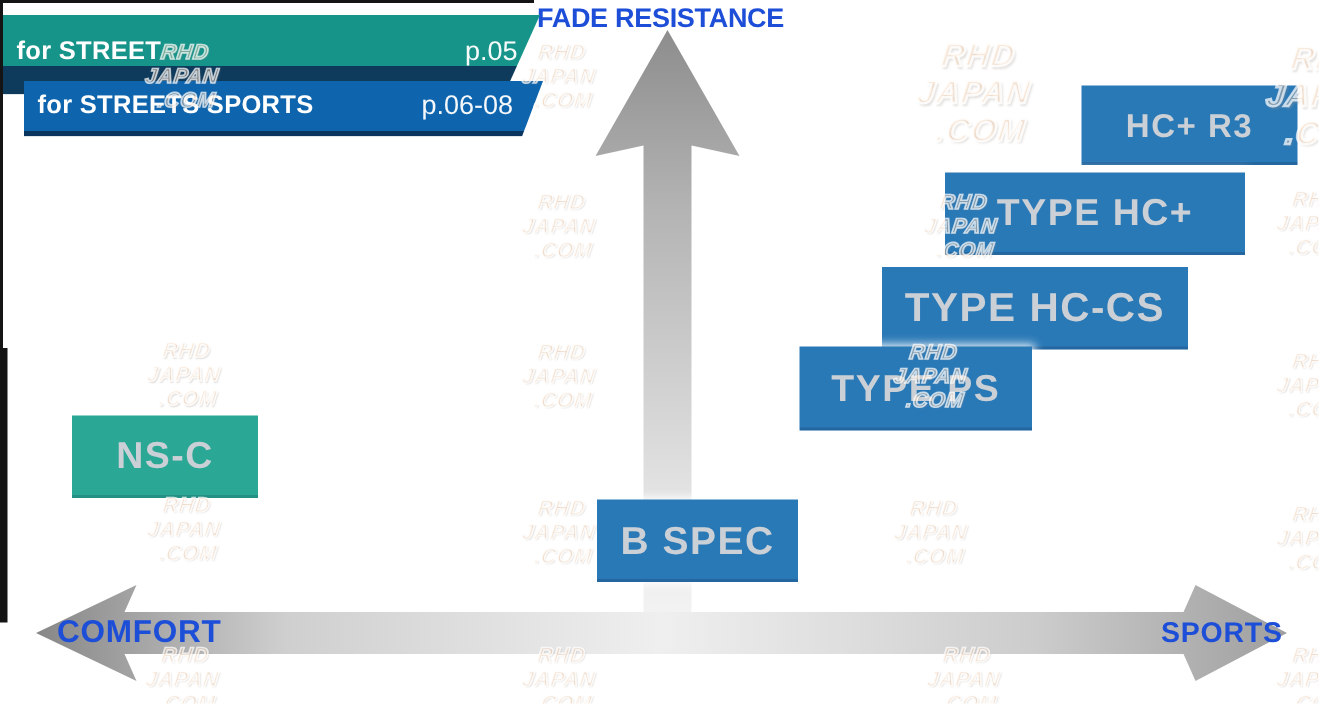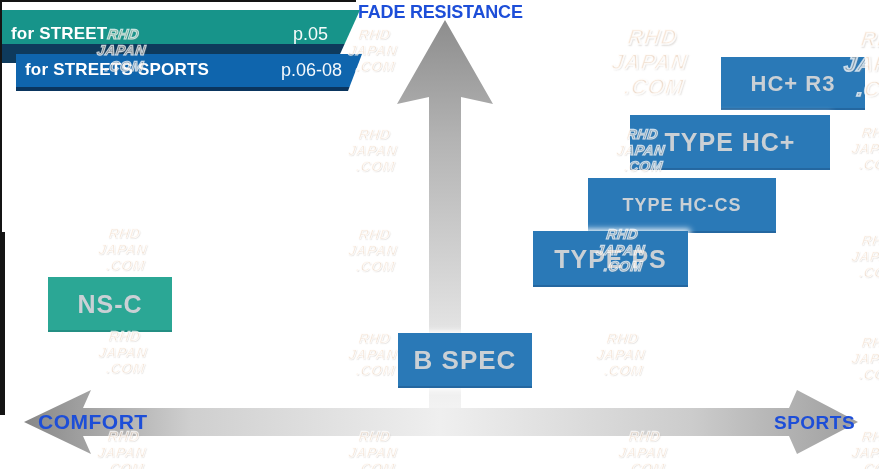--- a/index.html
+++ b/index.html
@@ -29,21 +29,21 @@
     background:linear-gradient(to bottom, var(--blue-banner) 0 33px, var(--navy-edge2) 33px 37px);
     clip-path:polygon(0 0, 100% 0, calc(100% - 14px) 100%, 0 100%);
   }
   .banner .blabel{
     font-size:17px;font-weight:bold;letter-spacing:.2px;
     padding-left:9px;margin-top:-5px;
   }
   .banner .bpage{
     margin-left:auto;font-size:18px;font-weight:400;opacity:.96;margin-top:-5px;
   }
-  #banner-street .bpage{margin-right:32px;}
+  #banner-street .bpage{margin-right:15px;}
   #banner-street-sports .bpage{margin-right:20px;}
 
   
   .axis-label{position:absolute;color:#1d4ed8;font-weight:bold;z-index:4;}
   #fade-label{left:358px;top:2px;font-size:18px;letter-spacing:-0.2px;}
   #comfort-label{left:38px;top:410px;font-size:21px;letter-spacing:.5px;}
   #sports-label{left:774px;top:412px;font-size:19px;letter-spacing:.5px;}
 
   
   #arrows{position:absolute;left:0;top:0;z-index:1;pointer-events:none;}
@@ -116,21 +116,21 @@
 <div class="axis-label" id="comfort-label">COMFORT</div>
 <div class="axis-label" id="sports-label">SPORTS</div>
 
 <div id="products">
     <div class="product" style="left: 721px; top: 57px; width: 144px; height: 53px; font-size: 22px;">
       <span>HC+ R3</span>
     </div>
     <div class="product" style="left: 630px; top: 115px; width: 200px; height: 55px; font-size: 25px;">
       <span>TYPE HC+</span>
     </div>
-    <div class="product" style="left: 588px; top: 178px; width: 188px; height: 55px; font-size: 18px;">
+    <div class="product" style="left: 588px; top: 178px; width: 204px; height: 55px; font-size: 27px;">
       <span>TYPE HC-CS</span>
     </div>
     <div class="product" style="left: 533px; top: 231px; width: 155px; height: 56px; font-size: 25px;">
       <span>TYPE PS</span>
     </div>
     <div class="product" style="left: 398px; top: 333px; width: 134px; height: 55px; font-size: 26px;">
       <span>B SPEC</span>
     </div>
     <div class="product teal" style="left: 48px; top: 277px; width: 124px; height: 55px; font-size: 25px;">
       <span>NS-C</span>

